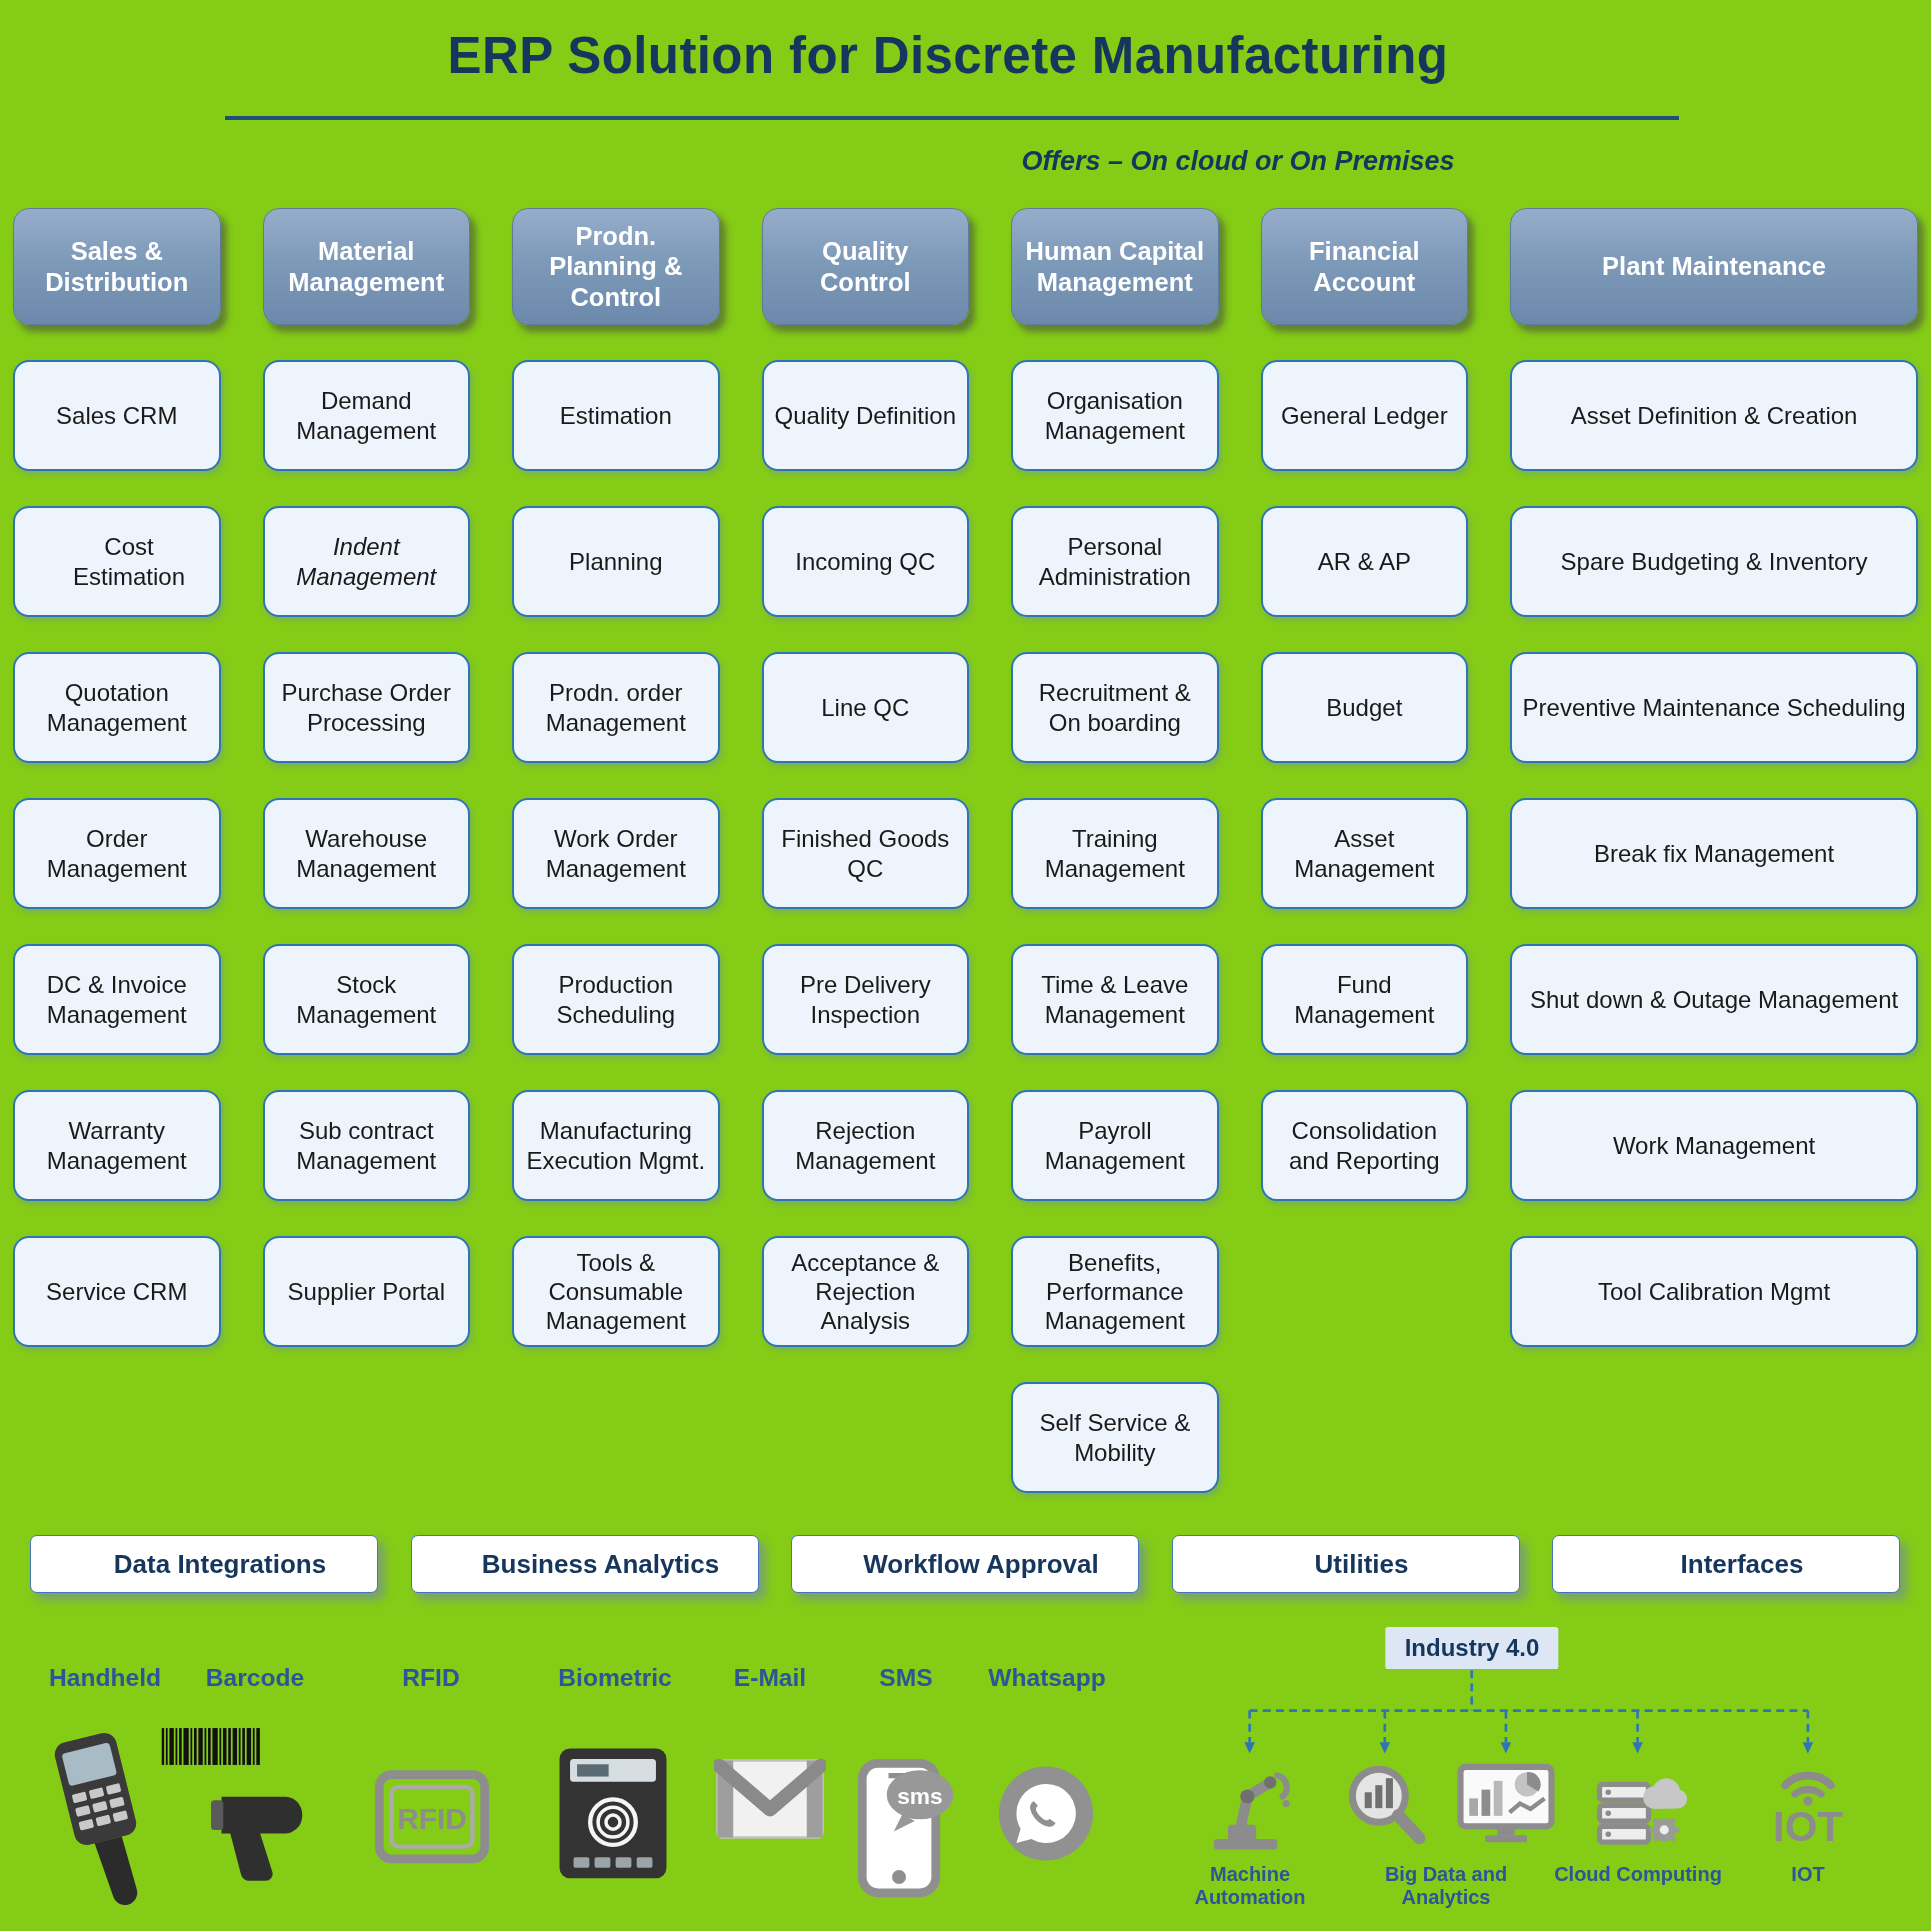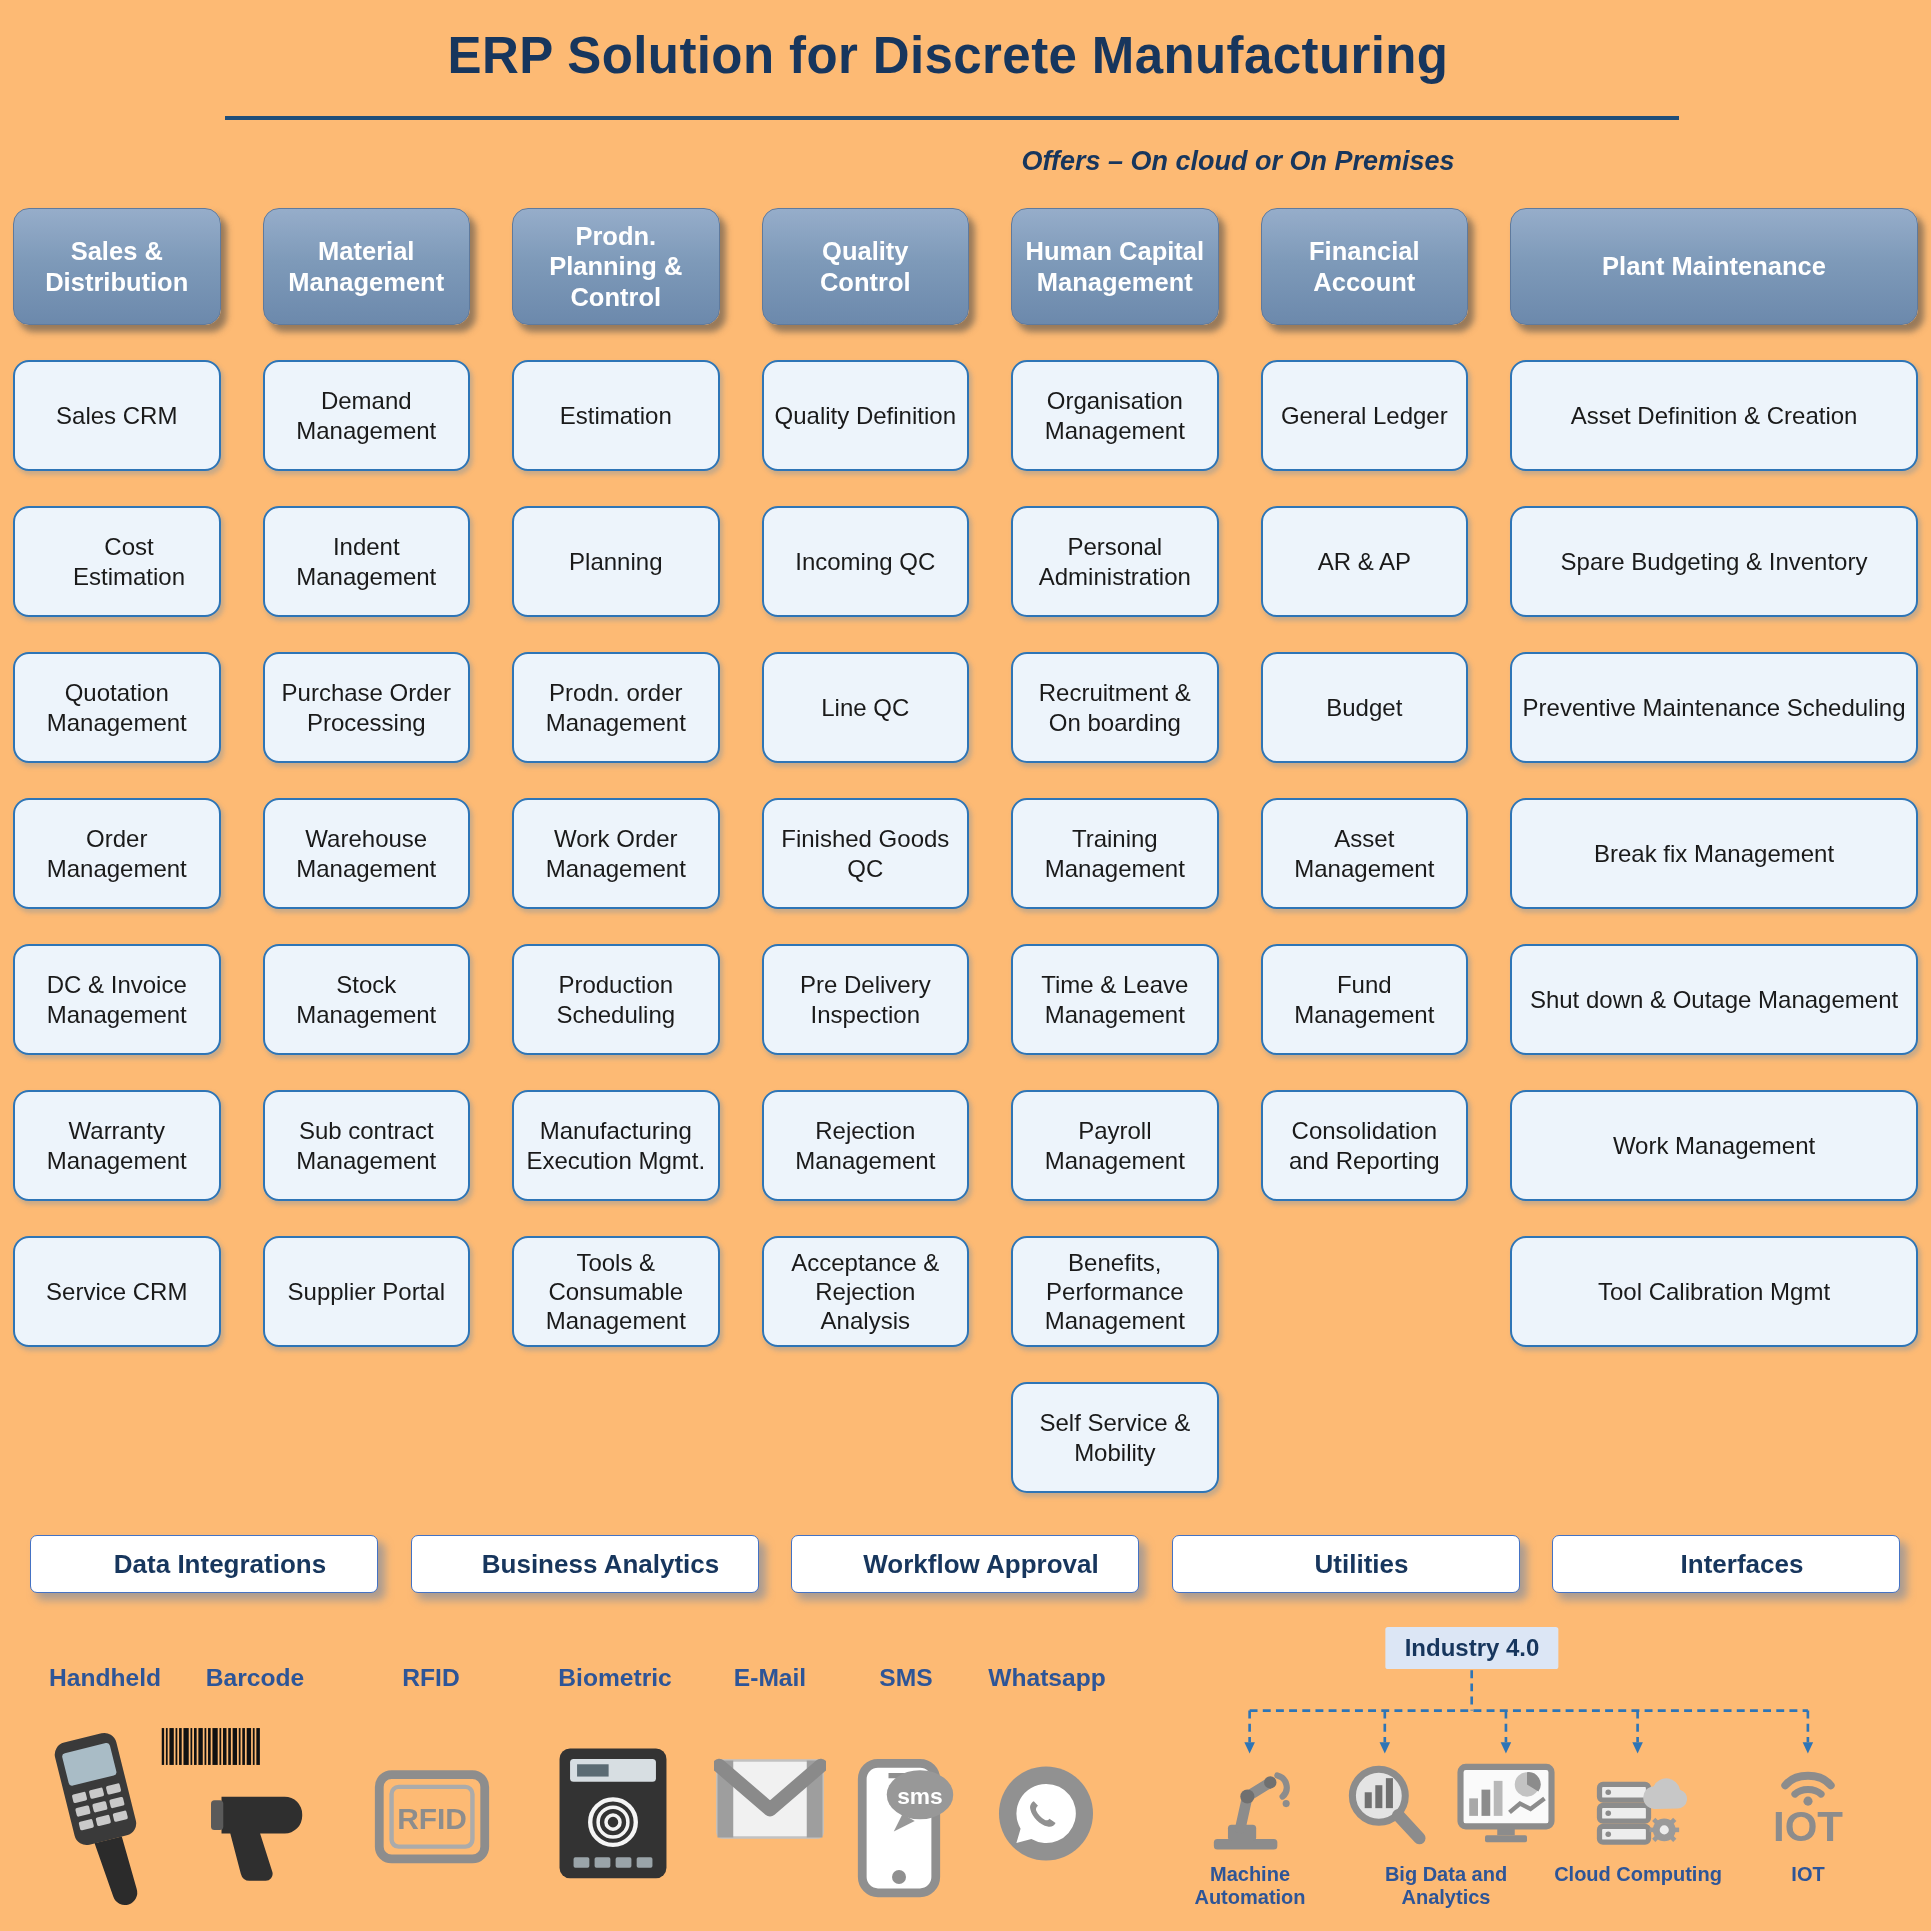--- a/index.html
+++ b/index.html
@@ -1,18 +1,18 @@
 <!DOCTYPE html>
 <html style="font-size:14px"><head>
 <meta charset="utf-8">
 <style>
   html,body{margin:0;padding:0;background:#ffffff;}
   .page{
     position:relative;width:1931px;height:1931px;overflow:hidden;
-    background:#fdba74;font-family:"Liberation Sans",sans-serif;
+    background:#84cc16;font-family:"Liberation Sans",sans-serif;
   }
   .page-title{
     position:absolute;top:26px;left:0;width:1896px;text-align:center;
     font-size:51px;font-weight:bold;color:#17365d;letter-spacing:0.4px;
   }
   .title-underline{
     position:absolute;top:116px;left:225px;width:1454px;height:3.5px;background:#1f4e79;
   }
   .subtitle{
     position:absolute;top:146px;left:1238px;transform:translateX(-50%);
@@ -76,21 +76,21 @@
       <div class="col-header" style="grid-area: 1 / 1;">Sales &amp; Distribution</div>
       <div class="module-box" style="grid-area: 2 / 1;">Sales CRM</div>
       <div class="module-box" style="grid-area: 3 / 1; padding-left: 35px;">Cost Estimation</div>
       <div class="module-box" style="grid-area: 4 / 1;">Quotation Management</div>
       <div class="module-box" style="grid-area: 6 / 1;">DC &amp; Invoice Management</div>
       <div class="module-box" style="grid-area: 5 / 1;">Order Management</div>
       <div class="module-box" style="grid-area: 7 / 1;">Warranty Management</div>
       <div class="module-box" style="grid-area: 8 / 1;">Service CRM</div>
       <div class="col-header" style="grid-area: 1 / 2;">Material Management</div>
       <div class="module-box" style="grid-area: 2 / 2;">Demand Management</div>
-      <div class="module-box" style="grid-area: 3 / 2;">Indent Management</div>
+      <div class="module-box" style="grid-area: 3 / 2; font-style: italic;">Indent Management</div>
       <div class="module-box" style="grid-area: 4 / 2;">Purchase Order Processing</div>
       <div class="module-box" style="grid-area: 5 / 2;">Warehouse Management</div>
       <div class="module-box" style="grid-area: 6 / 2;">Stock Management</div>
       <div class="module-box" style="grid-area: 7 / 2;">Sub contract Management</div>
       <div class="module-box" style="grid-area: 8 / 2;">Supplier Portal</div>
       <div class="col-header" style="grid-area: 1 / 3;">Prodn. Planning &amp; Control</div>
       <div class="module-box" style="grid-area: 2 / 3;">Estimation</div>
       <div class="module-box" style="grid-area: 3 / 3;">Planning</div>
       <div class="module-box" style="grid-area: 4 / 3;">Prodn. order Management</div>
       <div class="module-box" style="grid-area: 5 / 3;">Work Order Management</div>

